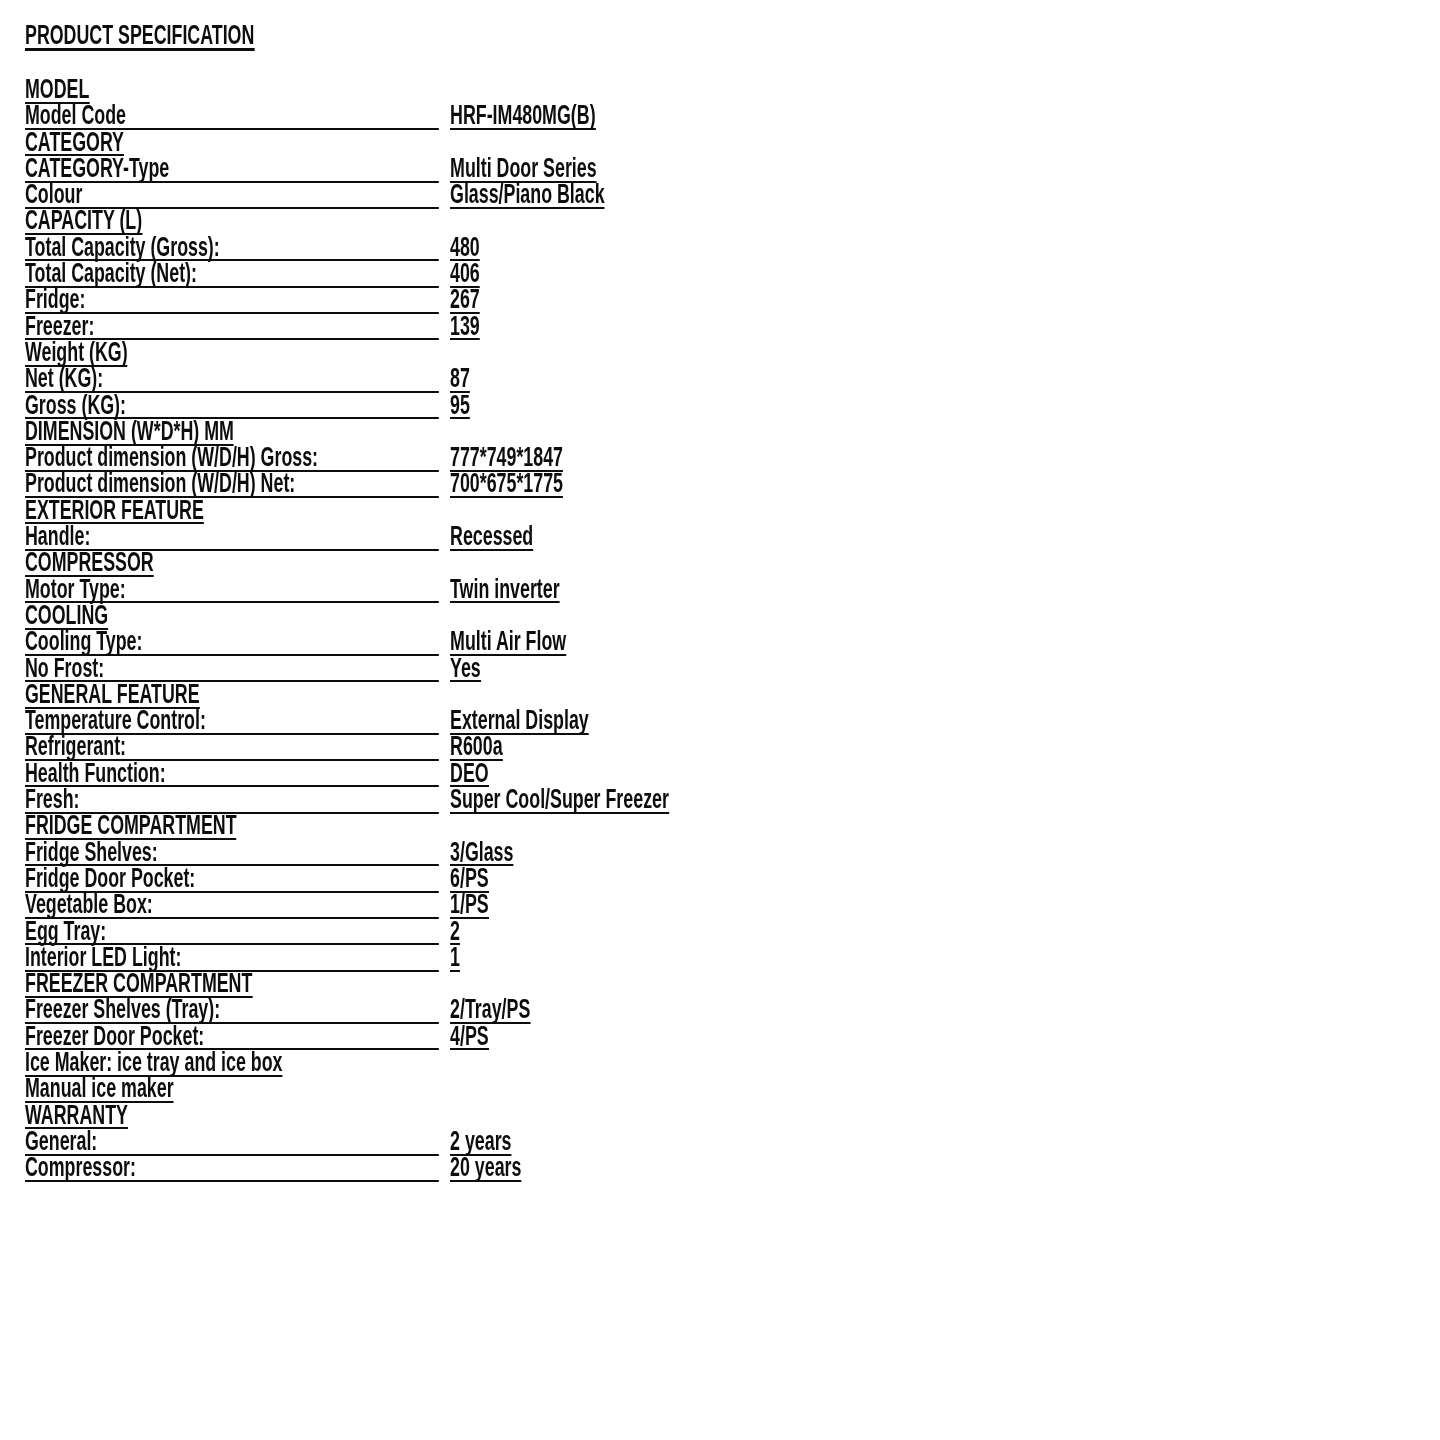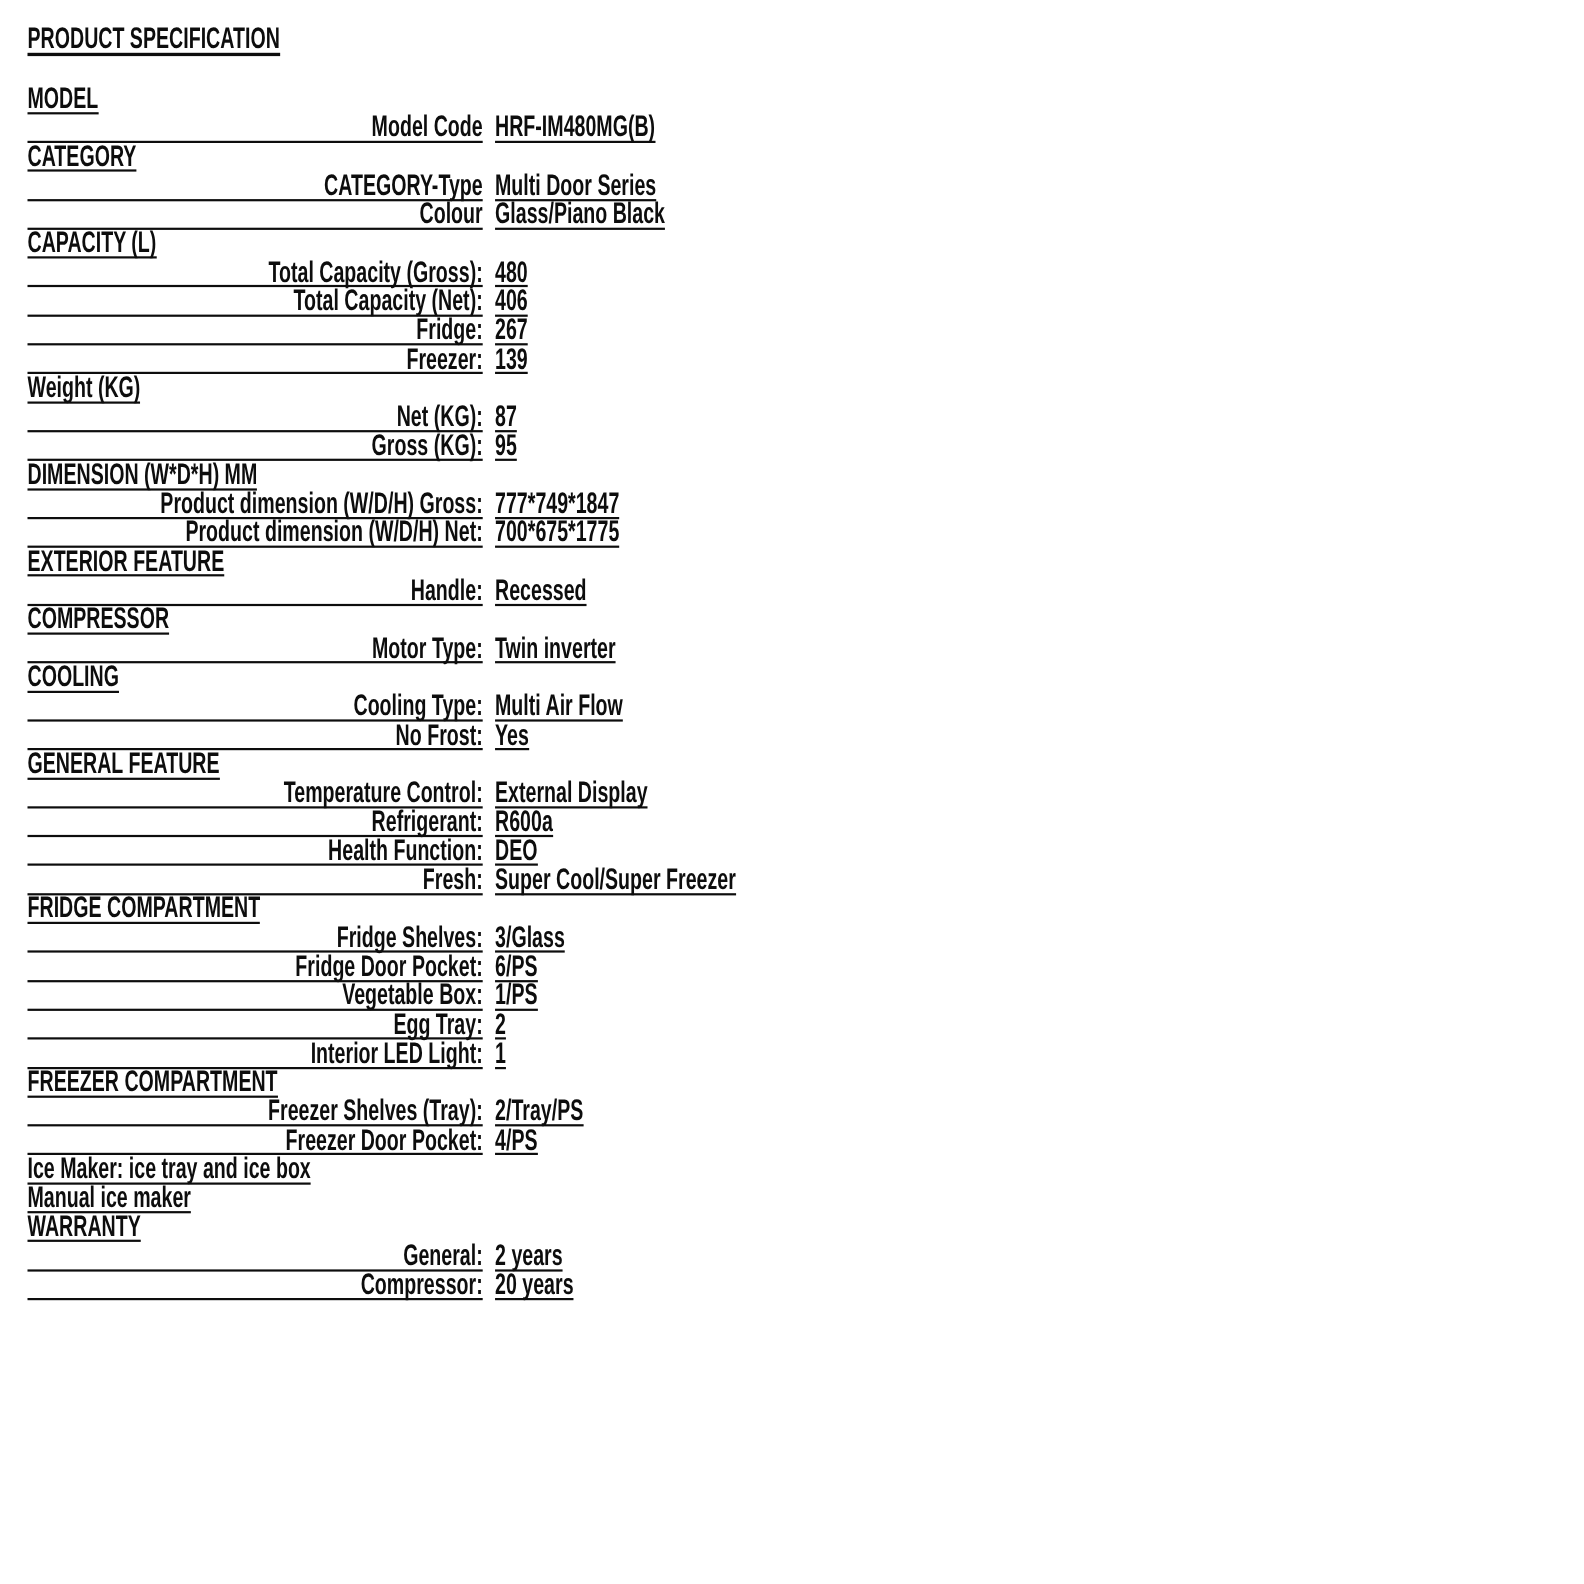--- a/index.html
+++ b/index.html
@@ -13,21 +13,20 @@
     position: relative;
     overflow: hidden;
     font-family: "Liberation Sans", "DejaVu Sans", sans-serif;
     font-weight: 700;
     color: #0d0d0d;
   }
   .sheet {
     position: absolute;
     inset: 0;
     background: #ffffff;
-    text-align: right;
   }
   
   .row {
     height: 26.3px;
     position: relative;
   }
   
   .rowin {
     position: absolute;
     left: 0;

